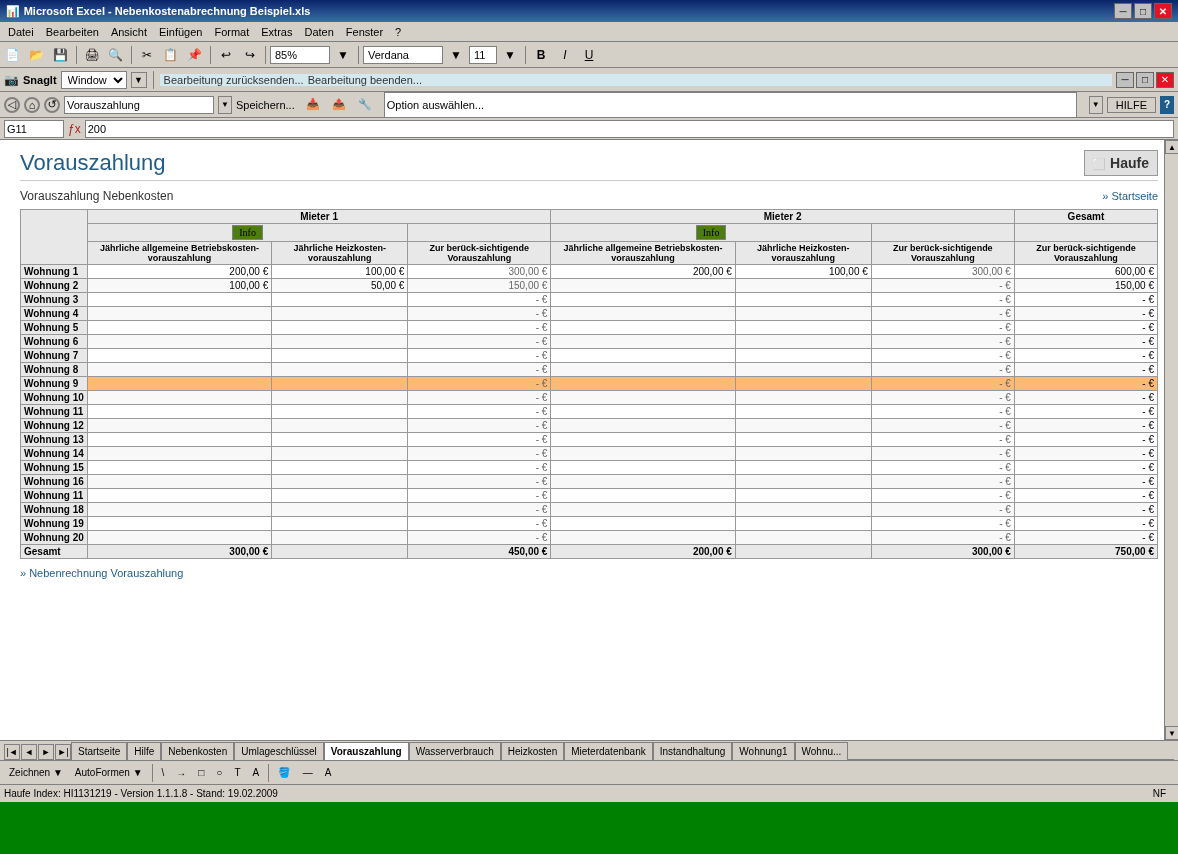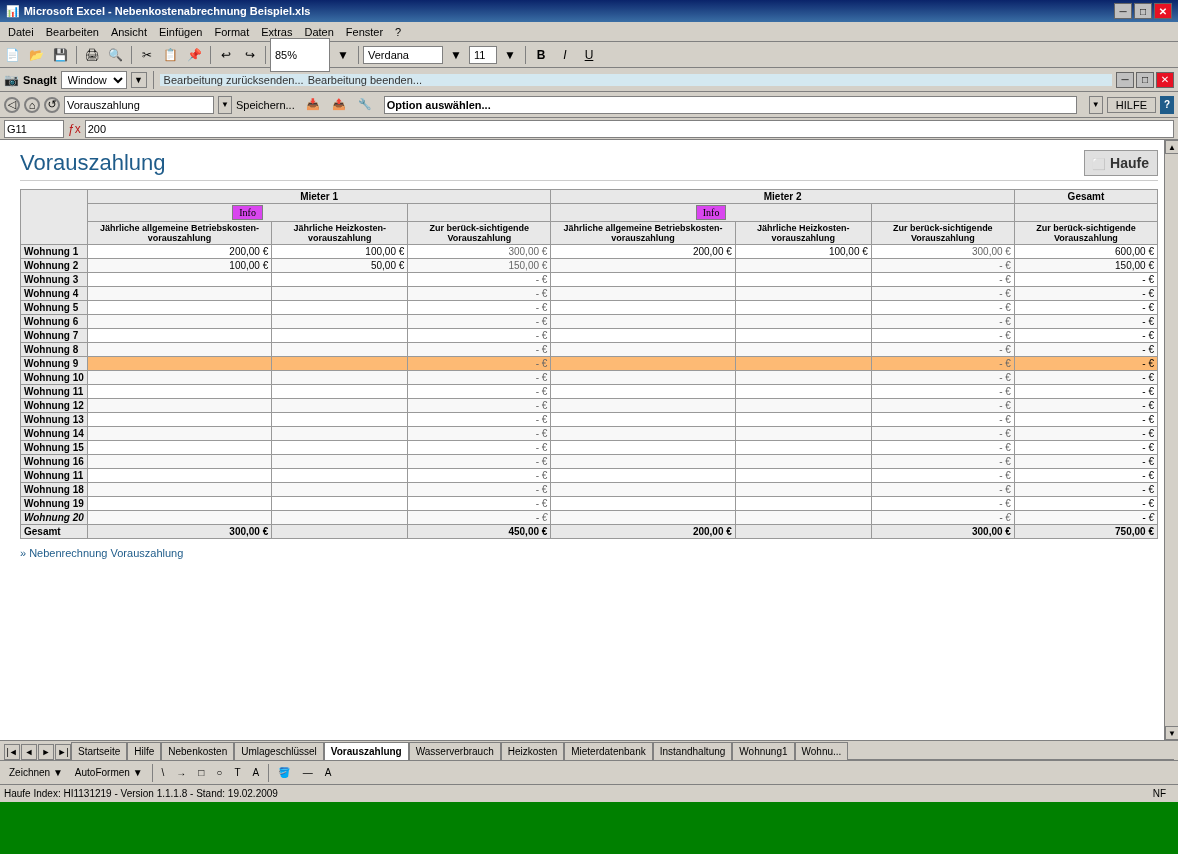--- a/index.html
+++ b/index.html
@@ -81,21 +81,21 @@
       align-items: center;
       padding: 0 4px;
       border-bottom: 1px solid #808080;
       gap: 4px;
     }
     .nav-circle { width: 16px; height: 16px; border-radius: 50%; border: 2px solid #808080; background: #d4d0c8; display: flex; align-items: center; justify-content: center; }
     .address-box { flex: 0 0 150px; height: 18px; border: 1px solid #808080; background: white; font-size: 11px; padding: 0 2px; display: flex; align-items: center; }
     .address-arrow { width: 14px; height: 18px; background: #d4d0c8; border: 1px solid #808080; display: flex; align-items: center; justify-content: center; font-size: 8px; cursor: pointer; }
     .speichern-area { flex: 1; display: flex; align-items: center; gap: 12px; }
     .speichern-label { font-size: 11px; }
-    .option-box { flex: 1; height: 18px; border: 1px solid #808080; background: white; font-size: 11px; padding: 0 2px; display: flex; align-items: center; font-weight: bold; }
+    .option-box { flex: 1; height: 26px; border: 1px solid #808080; background: white; font-size: 11px; padding: 0 2px; display: flex; align-items: center; }
     .hilfe-btn { background: #d4d0c8; border: 1px solid #808080; padding: 1px 8px; font-size: 11px; cursor: pointer; }
 
     
     .formula-bar {
       background: #d4d0c8;
       height: 22px;
       display: flex;
       align-items: center;
       padding: 0 4px;
       border-bottom: 1px solid #808080;
@@ -184,21 +184,21 @@
       text-align: left !important;
       background: #e8e8e8;
       font-weight: bold;
       white-space: nowrap;
     }
     .header-group {
       background: #ddd;
       font-weight: bold;
     }
     .info-btn {
-      background: #d946ef;
+      background: #4d7c0f;
       border: 1px solid #808080;
       padding: 1px 6px;
       font-size: 10px;
       cursor: pointer;
       font-family: Verdana;
     }
     .total-row td {
       background: #e8e8e8 !important;
       font-weight: bold;
     }
@@ -311,21 +311,21 @@
   <div class="tb-btn">🖨</div>
   <div class="tb-btn">🔍</div>
   <div class="tb-separator"></div>
   <div class="tb-btn">✂</div>
   <div class="tb-btn">📋</div>
   <div class="tb-btn">📌</div>
   <div class="tb-separator"></div>
   <div class="tb-btn">↩</div>
   <div class="tb-btn">↪</div>
   <div class="tb-separator"></div>
-  <div style="height:34px;border:1px solid #808080;background:white;display:flex;align-items:center;padding:0 4px;font-size:11px;width:60px;">85%</div>
+  <div style="height:18px;border:1px solid #808080;background:white;display:flex;align-items:center;padding:0 4px;font-size:11px;width:60px;">85%</div>
   <div class="tb-btn">▼</div>
   <div class="tb-separator"></div>
   <div style="height:18px;border:1px solid #808080;background:white;display:flex;align-items:center;padding:0 4px;font-size:11px;width:80px;">Verdana</div>
   <div class="tb-btn">▼</div>
   <div style="height:18px;border:1px solid #808080;background:white;display:flex;align-items:center;padding:0 4px;font-size:11px;width:28px;">11</div>
   <div class="tb-btn">▼</div>
   <div class="tb-separator"></div>
   <div class="tb-btn" style="font-weight:bold;">B</div>
   <div class="tb-btn" style="font-style:italic;">I</div>
   <div class="tb-btn" style="text-decoration:underline;">U</div>
@@ -385,20 +385,24 @@
   <div class="page-content">
 
     <div class="page-header">
       <h1 class="page-title">Vorauszahlung</h1>
       <div class="haufe-logo">
         <span style="font-size:11px;color:#999;">⬜</span>
         <span>Haufe</span>
       </div>
     </div>
 
+    <div class="subtitle-row">
+      <span class="subtitle">Vorauszahlung Nebenkosten</span>
+      <span class="startseite-link">» Startseite</span>
+    </div>
 
     <table class="data-table">
       <thead>
         <tr>
           <th class="row-label" rowspan="3"></th>
           <th colspan="3" class="header-group">Mieter 1</th>
           <th colspan="3" class="header-group">Mieter 2</th>
           <th class="header-group">Gesamt</th>
         </tr>
         <tr>
@@ -607,21 +611,21 @@
           <tr style="background: rgb(255, 255, 255);">
             <td class="row-label">Wohnung 19</td>
             <td class="money"></td>
             <td class="money"></td>
             <td class="empty-money">- €</td>
             <td class="money"></td>
             <td class="money"></td>
             <td class="empty-money">- €</td>
             <td class="money">- €</td>
           </tr>
-          <tr style="background: rgb(248, 248, 248); font-style: italic;">
+          <tr style="background: rgb(248, 248, 248);">
             <td class="row-label">Wohnung 20</td>
             <td class="money"></td>
             <td class="money"></td>
             <td class="empty-money">- €</td>
             <td class="money"></td>
             <td class="money"></td>
             <td class="empty-money">- €</td>
             <td class="money">- €</td>
           </tr>
         </tbody>

